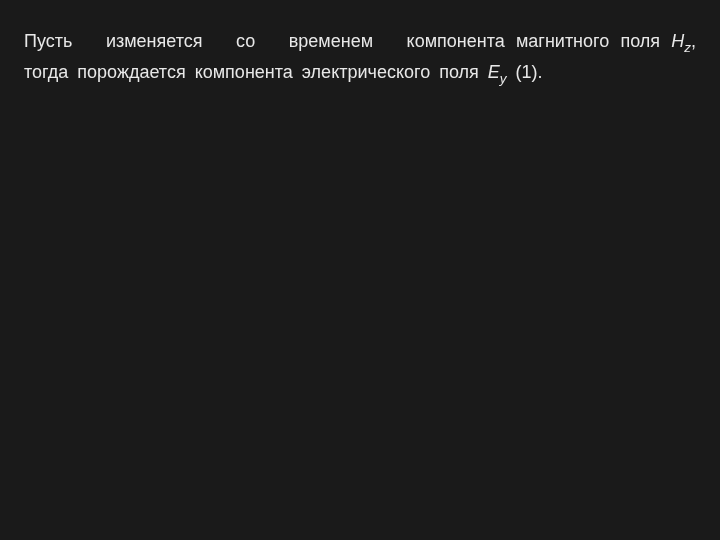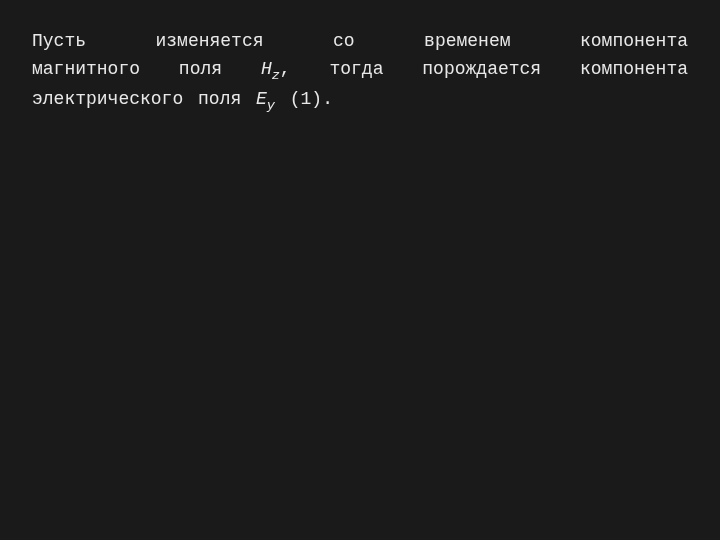--- a/index.html
+++ b/index.html
@@ -14,23 +14,23 @@
       background-color: #1a1a1a;
       display: flex;
       align-items: flex-start;
       justify-content: flex-start;
       overflow: hidden;
     }
 
     .content-area {
       width: 720px;
       height: 504px;
-      padding: 28px 32px;
+      padding: 28px 24px;
       color: #e8e8e8;
-      font-family: Liberation Mono, monospace;
+      font-family: Liberation Sans, sans-serif;
       font-size: 18px;
       line-height: 1.55;
     }
 
     .paragraph {
       text-align: justify;
       word-spacing: 4px;
     }
 
     .italic {

